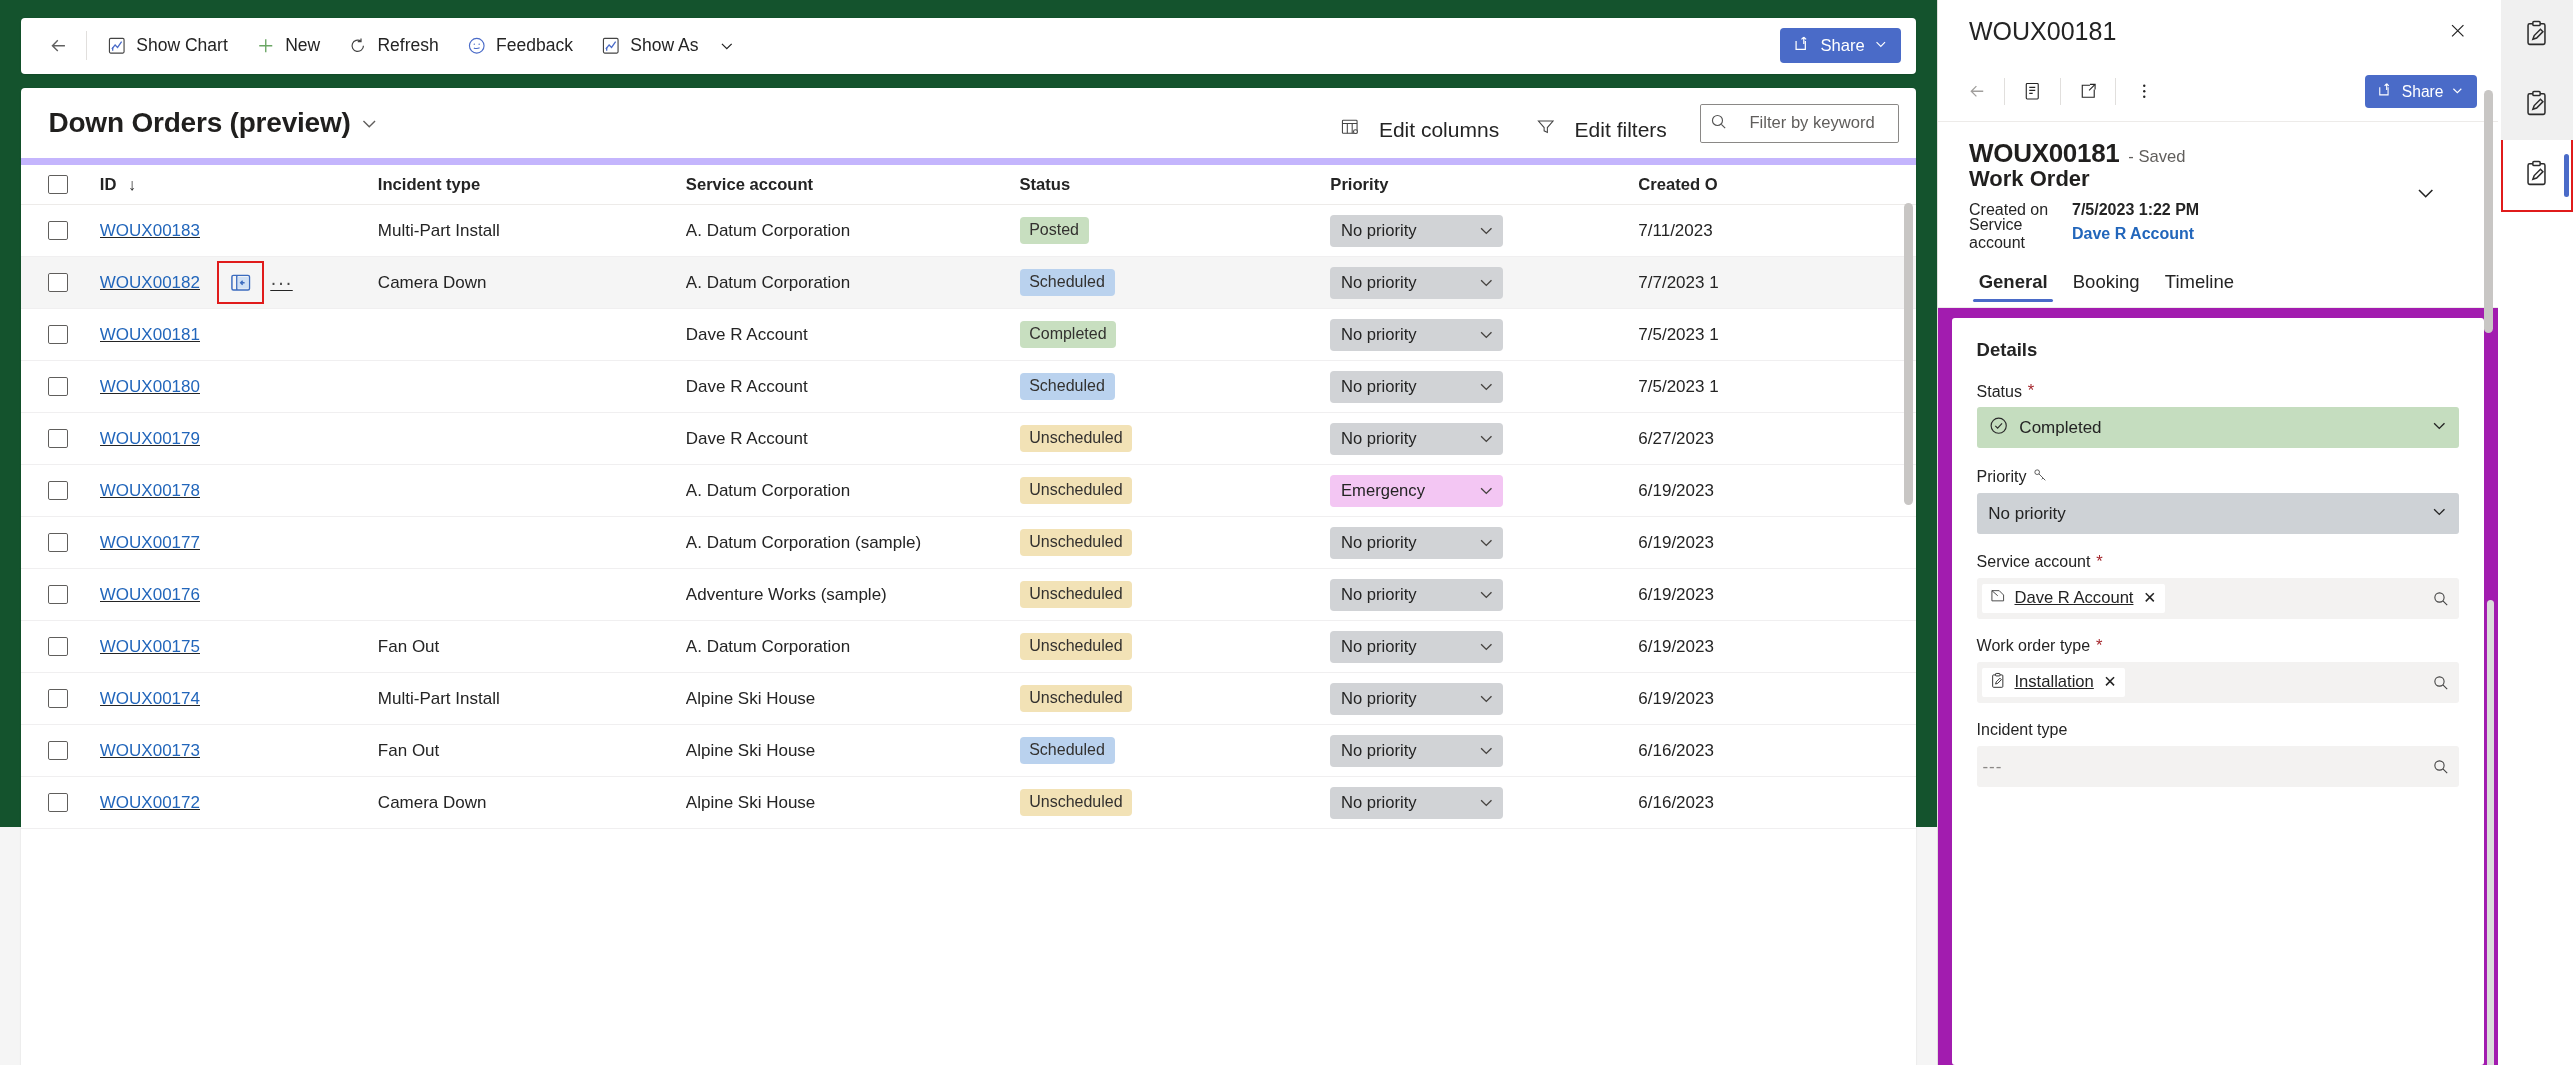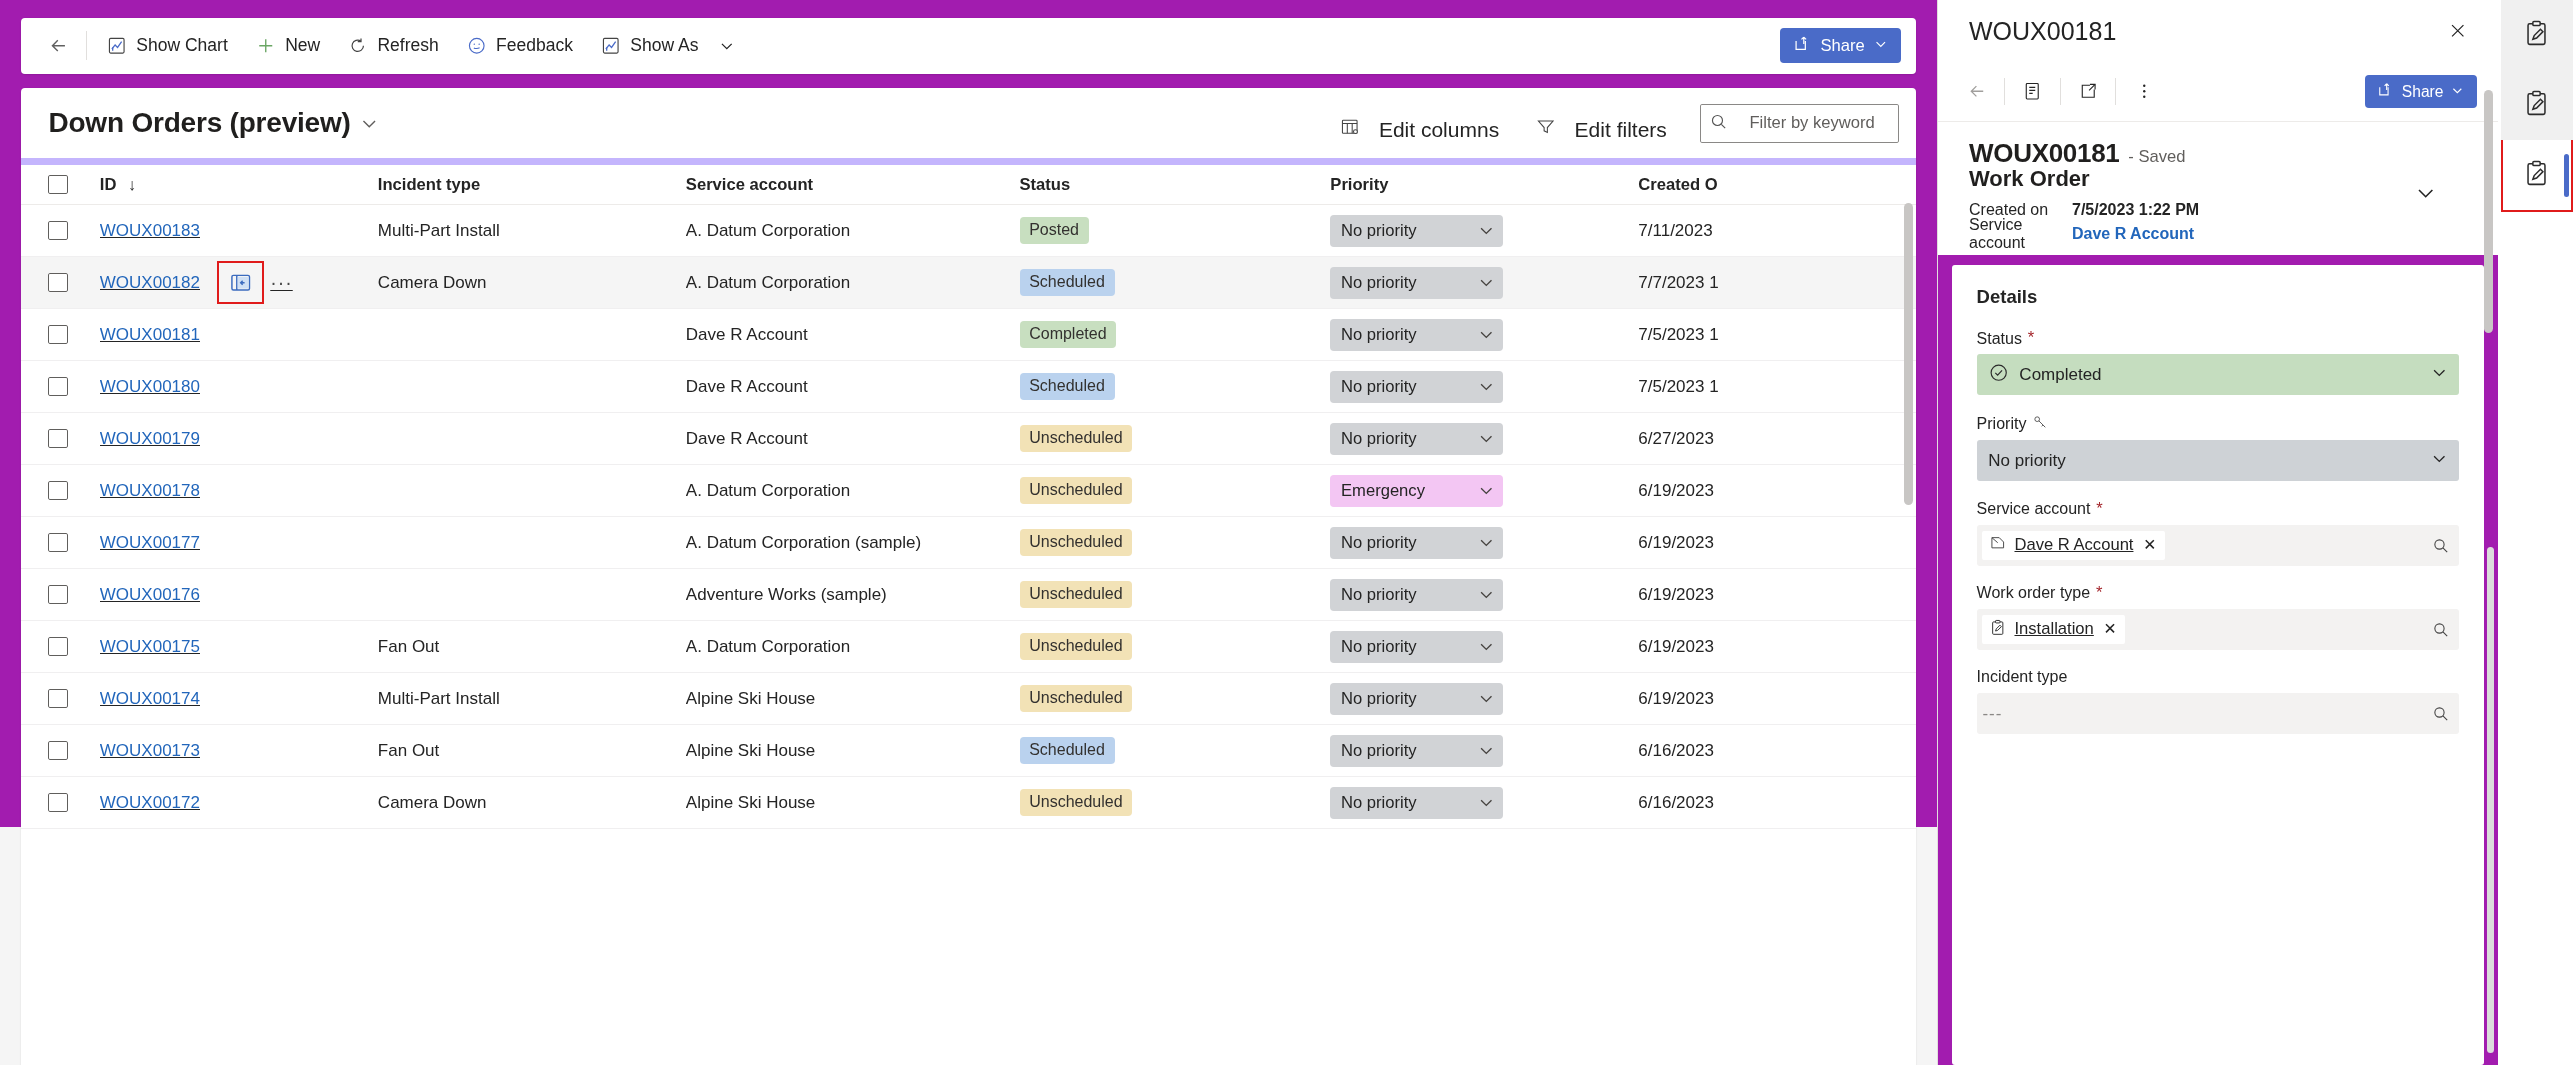--- a/index.html
+++ b/index.html
@@ -8,21 +8,21 @@
     background: #f5f5f5;
     font-family: "Liberation Sans", sans-serif;
     overflow: hidden;
   }
   .app { position: relative; width: 2576px; height: 1065px; display: flex; }
 
   
   .left-region {
     position: relative;
     width: 1937px; height: 827px;
-    background: #a21caf;
+    background: #14532d;
     flex: 0 0 1937px;
   }
 
   
   .cmdbar {
     position: absolute; left: 21.4px; top: 17.5px;
     width: 1895px; height: 56px;
     background: #ffffff;
     border-radius: 3.9px;
     box-shadow: 0 1px 1.9px rgba(0,0,0,0.10), 0 0 1px rgba(0,0,0,0.08);
@@ -803,20 +803,25 @@
           <span class="rh-val link">Dave R Account</span>
         </div>
       </div>
       <div class="rh-expand">
         <svg width="21.4" height="21.4" viewBox="0 0 16 16" fill="none" stroke="currentColor" stroke-width="1.2">
             <path d="M3 6l5 5 5-5"></path>
           </svg>
       </div>
     </div>
 
+    <div class="sp-tabs" id="sp-tabs">
+        <div class="sp-tab active">General</div>
+        <div class="sp-tab">Booking</div>
+        <div class="sp-tab">Timeline</div>
+      </div>
 
     <div class="sp-body">
       <div class="sp-card">
         <div class="sect-title">Details</div>
         <div id="fields">
             <div class="field">
               <div class="f-label">
                 <span>Status</span>
                 <span class="req">*</span>
               </div>

